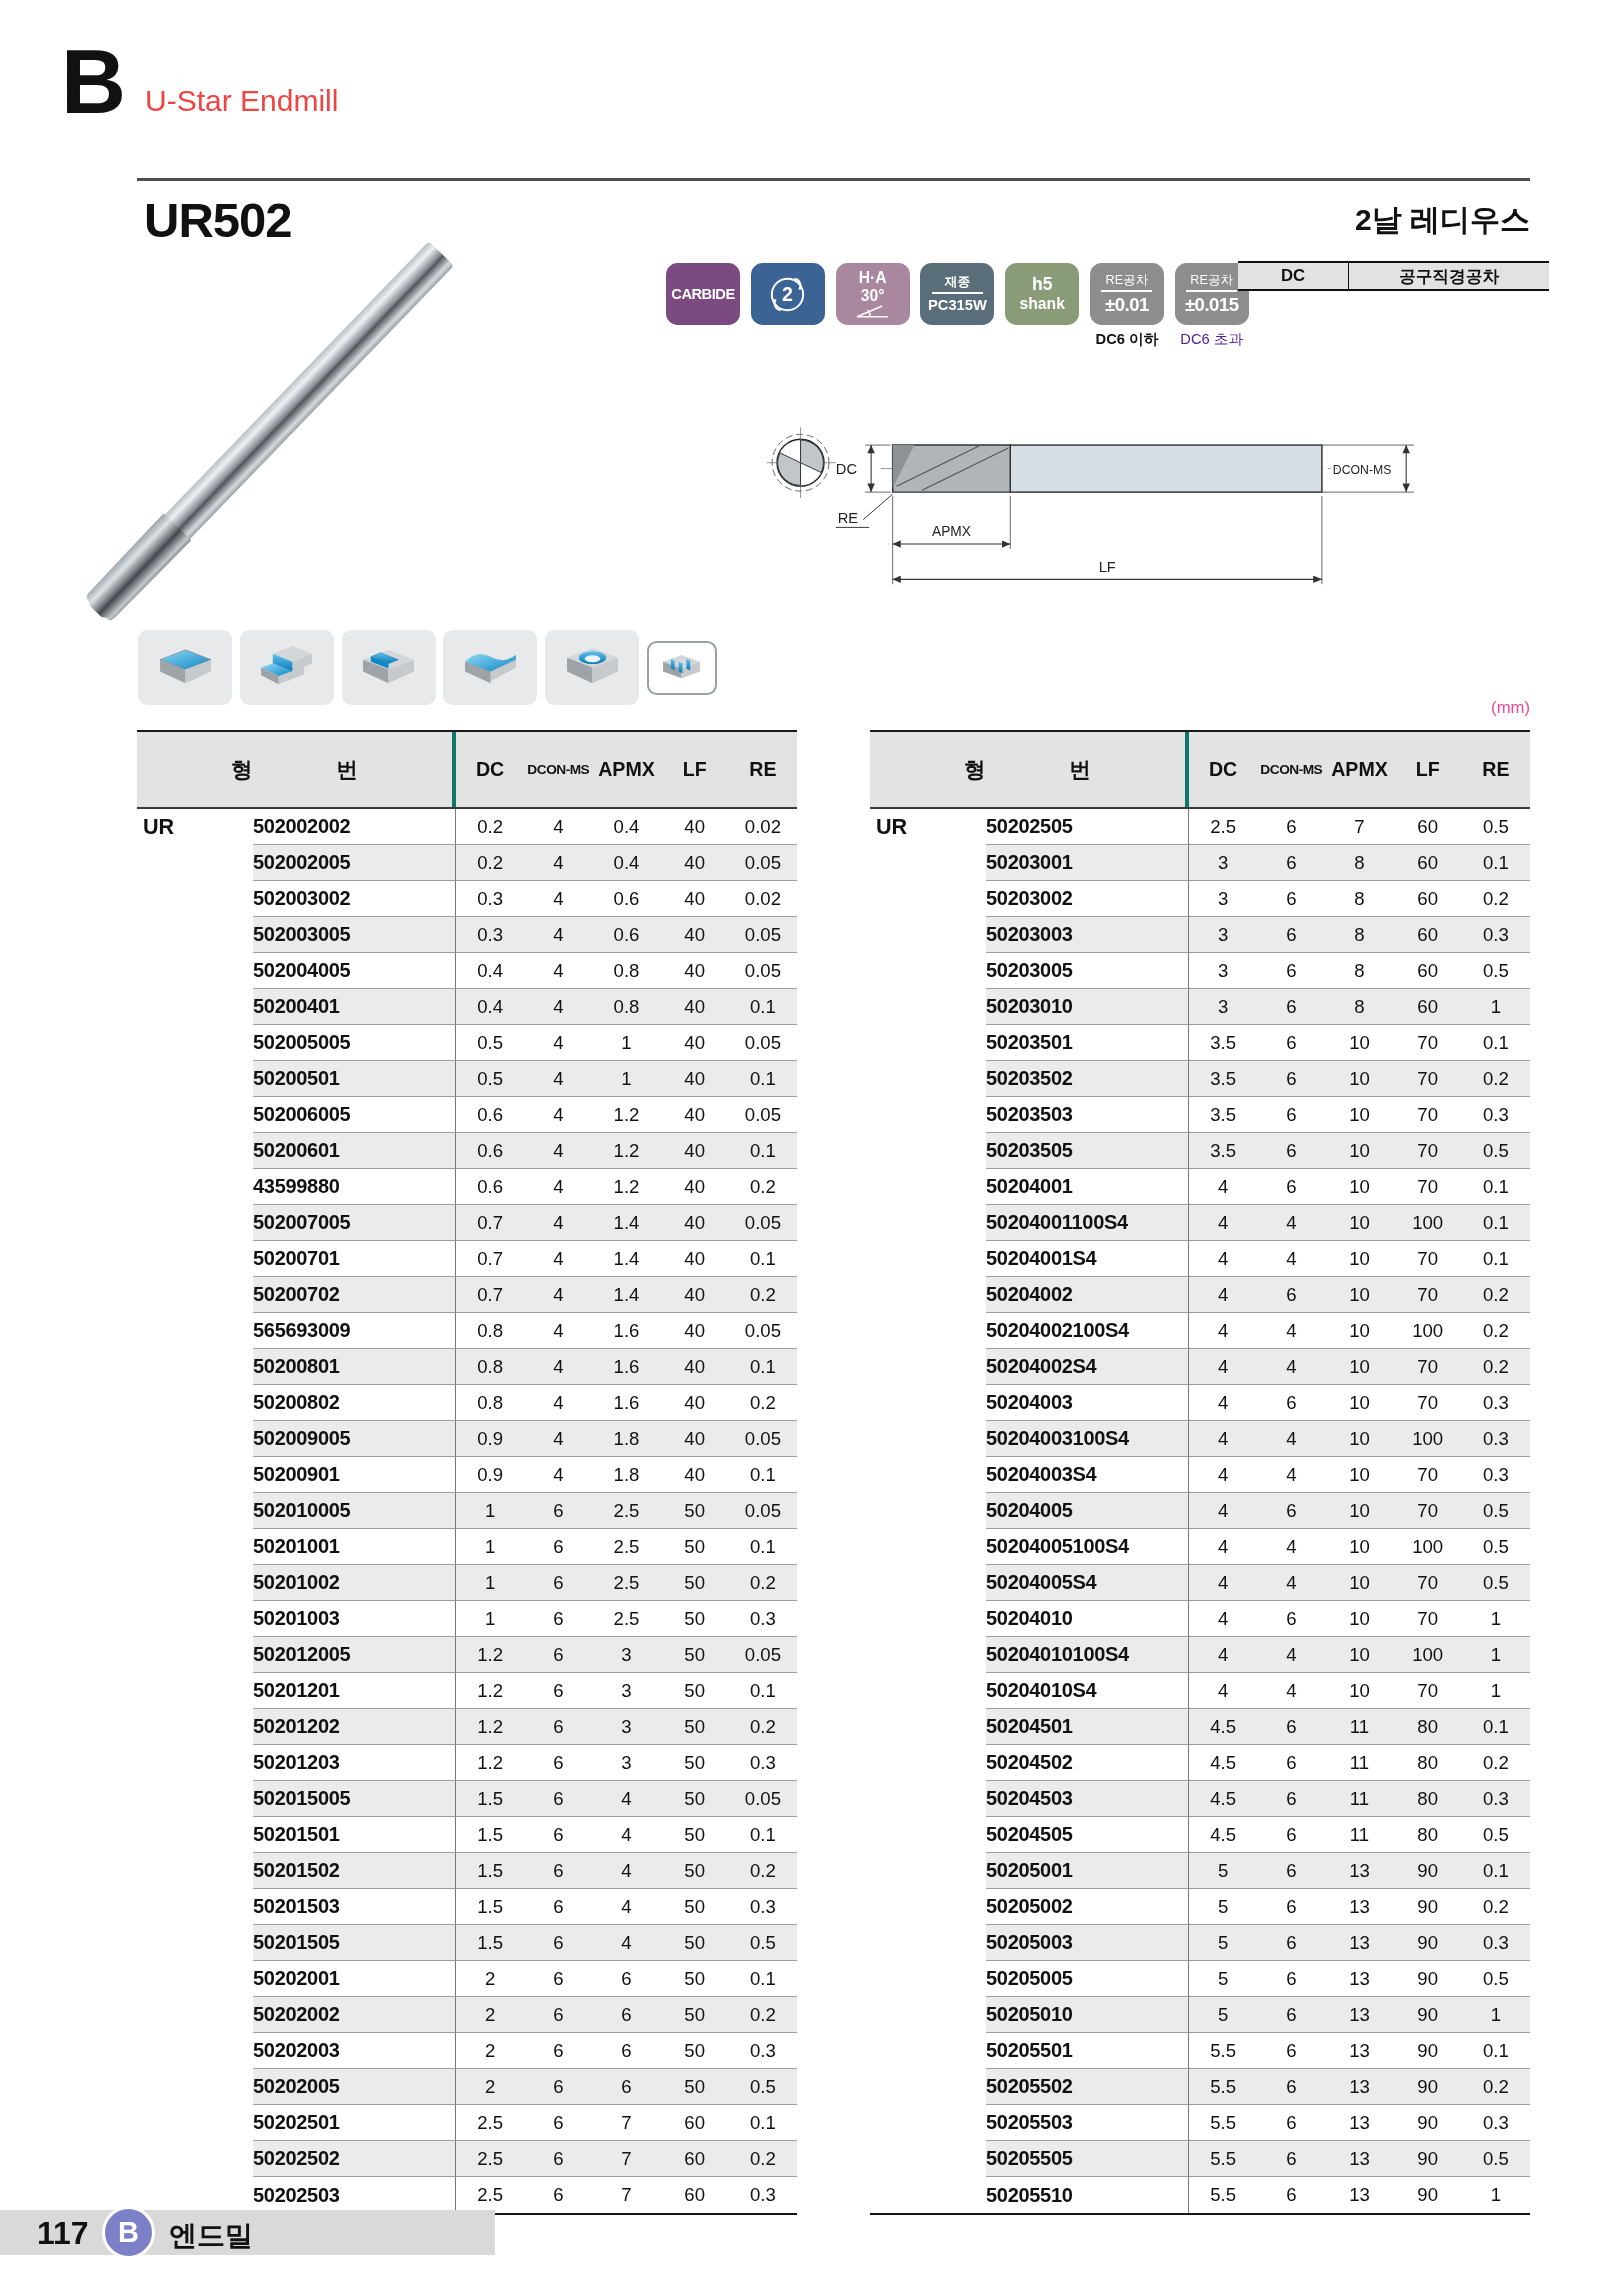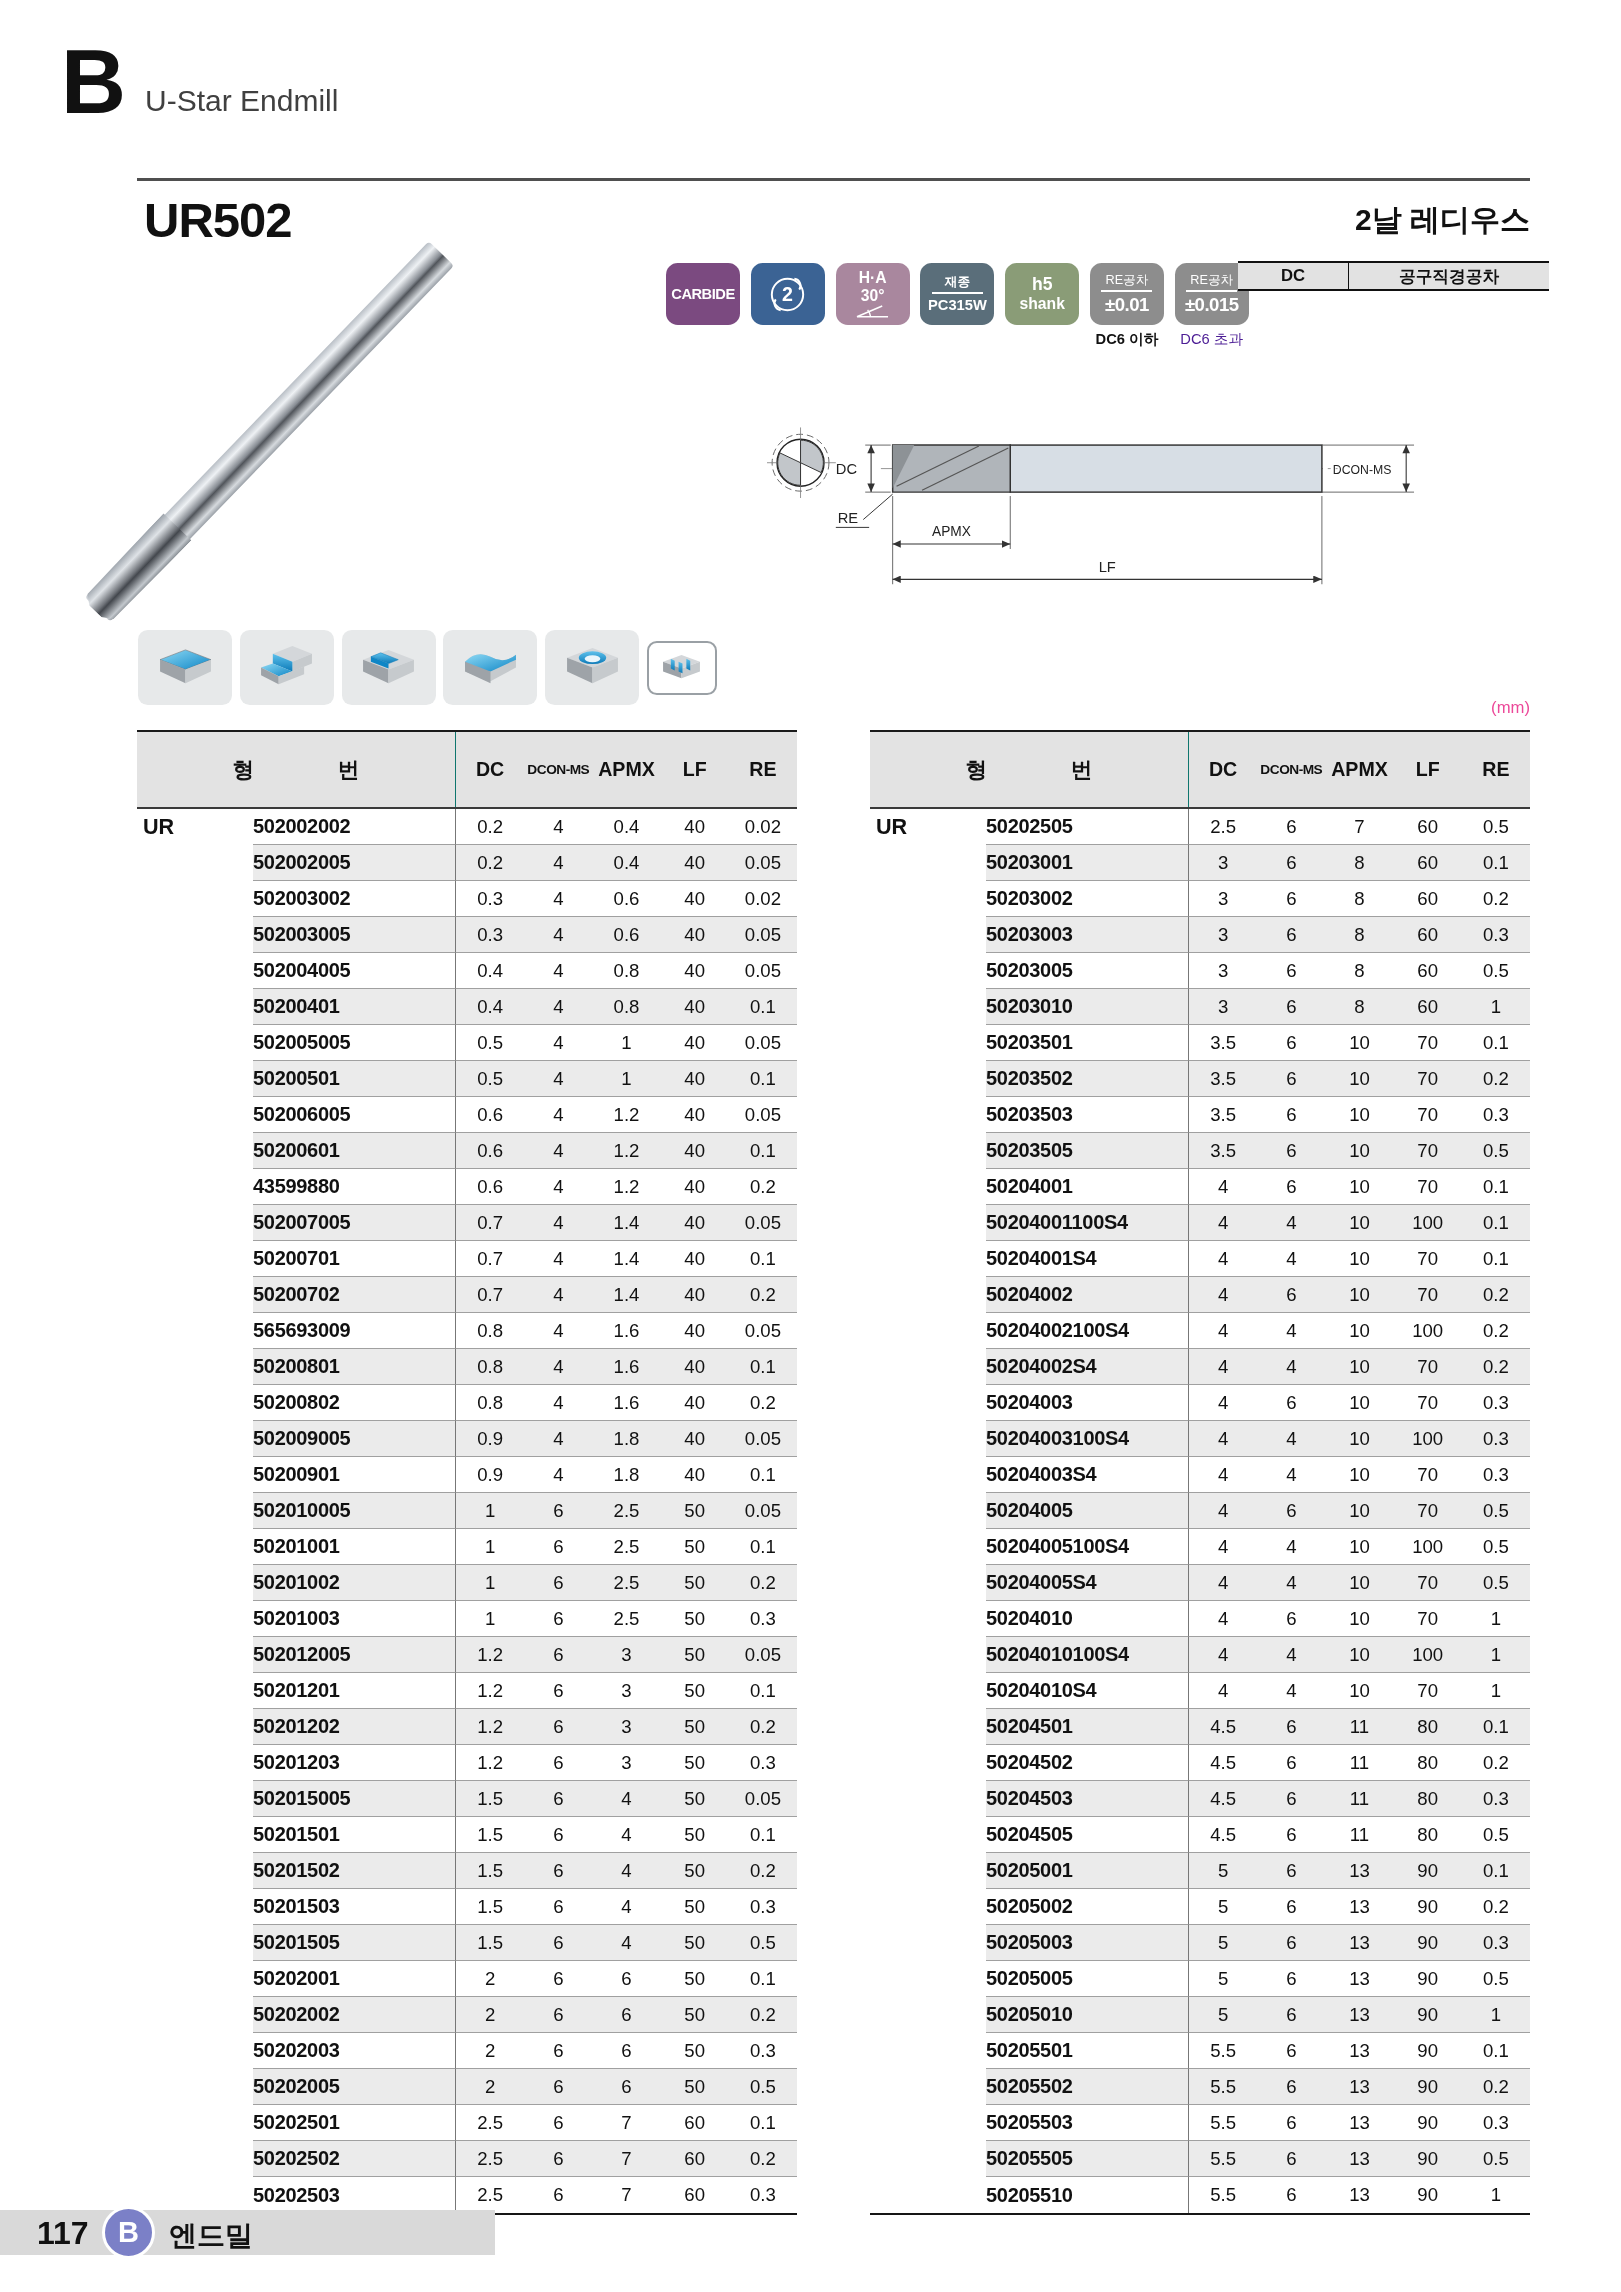--- a/index.html
+++ b/index.html
@@ -1,21 +1,21 @@
 <!DOCTYPE html>
 <html><head>
 <meta charset="utf-8">
 <style>
   html,body{margin:0;padding:0;}
   body{width:1621px;height:2293px;position:relative;background:#fff;
        font-family:"Liberation Sans", sans-serif;color:#111;overflow:hidden;}
 
   
   .section-letter{position:absolute;left:61px;top:37px;font-size:90px;font-weight:bold;line-height:1;letter-spacing:-2.9px;}
-  .section-title{position:absolute;left:145px;top:84px;font-size:30px;color:#404040;}
+  .section-title{position:absolute;left:145px;top:84px;font-size:30px;color:#ef4444;}
   .rule{position:absolute;left:137px;top:178px;width:1393px;height:2.9px;background:#4f4f4f;}
   .page-title{position:absolute;left:144px;top:192px;font-size:49px;font-weight:bold;letter-spacing:-1px;}
   .page-subtitle{position:absolute;right:91px;top:200px;font-size:30px;font-weight:bold;}
 
   
   .photo-rod{position:absolute;left:21.6px;top:414px;width:495px;height:35px;
     transform:rotate(-46deg);border-radius:3.9px;
     background:linear-gradient(to bottom,#b9bfc6 0%,#eef1f4 22%,#878c93 50%,#51555b 58%,#d6dade 85%,#9aa0a7 100%);}
   .photo-rod .tip{position:absolute;left:-2.9px;top:-2px;width:118px;height:39px;border-radius:3.9px 0 0 3.9px;
     background:linear-gradient(to bottom,#9aa1a9 0%,#dfe3e7 25%,#6e7278 52%,#43474d 60%,#c3c8cd 88%,#83898f 100%);
@@ -57,21 +57,21 @@
   
   .unit-note{position:absolute;right:91px;top:698px;font-size:16.7px;color:#ec4899;}
 
   
   .spec-table{position:absolute;top:730px;width:660px;}
   .spec-table.left{left:137px;}
   .spec-table.right{left:870px;}
   .spec-head{height:75px;background:#e3e3e3;border-top:2.9px solid #1a1a1a;border-bottom:2px solid #3a3a3a;
              display:flex;align-items:stretch;box-sizing:content-box;}
   .h-model{width:319px;display:flex;align-items:center;justify-content:center;font-weight:bold;font-size:21.6px;
-           border-right:1px solid #0f766e;box-sizing:border-box;}
+           border-right:4px solid #0f766e;box-sizing:border-box;}
   .h-model span{letter-spacing:1.8em;margin-right:-1.8em;}
   .h-num{flex:1;display:flex;align-items:center;justify-content:center;font-weight:bold;font-size:19.6px;}
   .h-num.dcon{font-size:13.7px;letter-spacing:-0.5px;}
   .spec-body{border-bottom:2.9px solid #151515;}
   .spec-row{display:flex;height:36px;}
   .spec-row .cell{display:flex;align-items:center;box-sizing:border-box;height:100%;}
   .cell.prefix{width:116px;padding-left:5.9px;font-weight:bold;font-size:21.6px;}
   .cell.model{width:203px;font-weight:bold;font-size:20px;border-right:1px solid #777;
               border-bottom:1px solid #a0a0a0;letter-spacing:-0.3px;}
   .cell.num{flex:1;justify-content:center;font-size:18.6px;border-bottom:1px solid #a0a0a0;}

